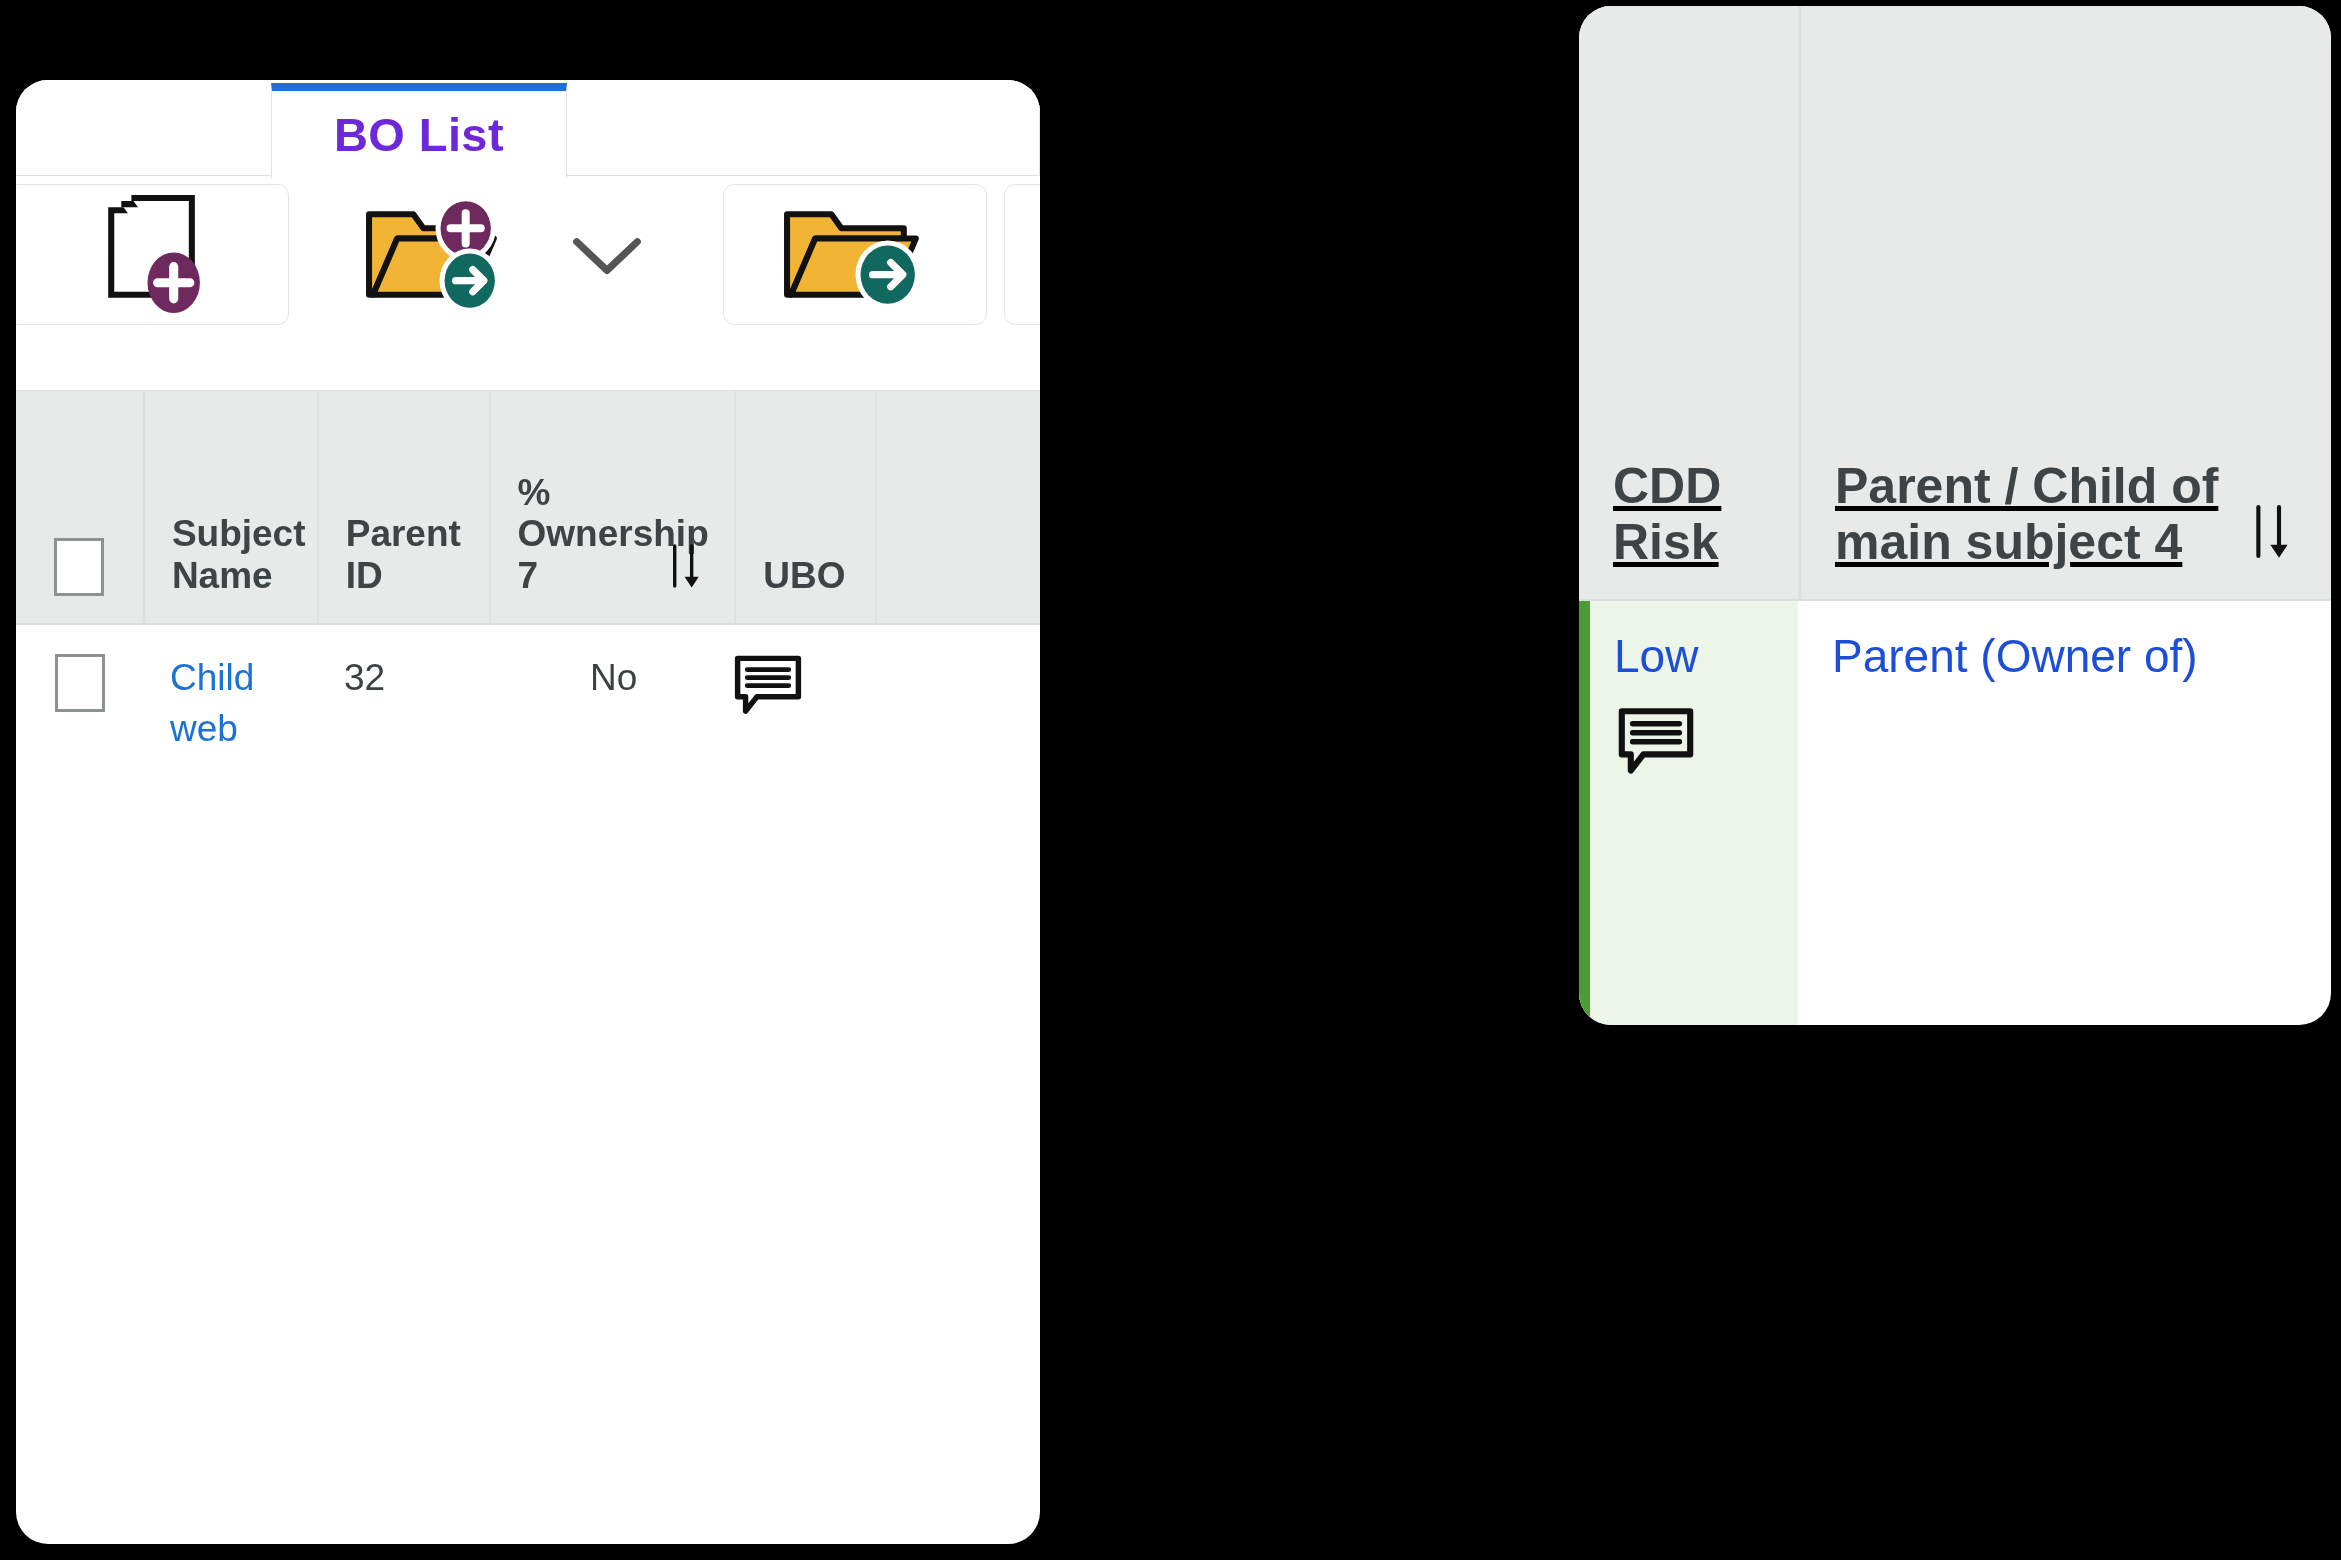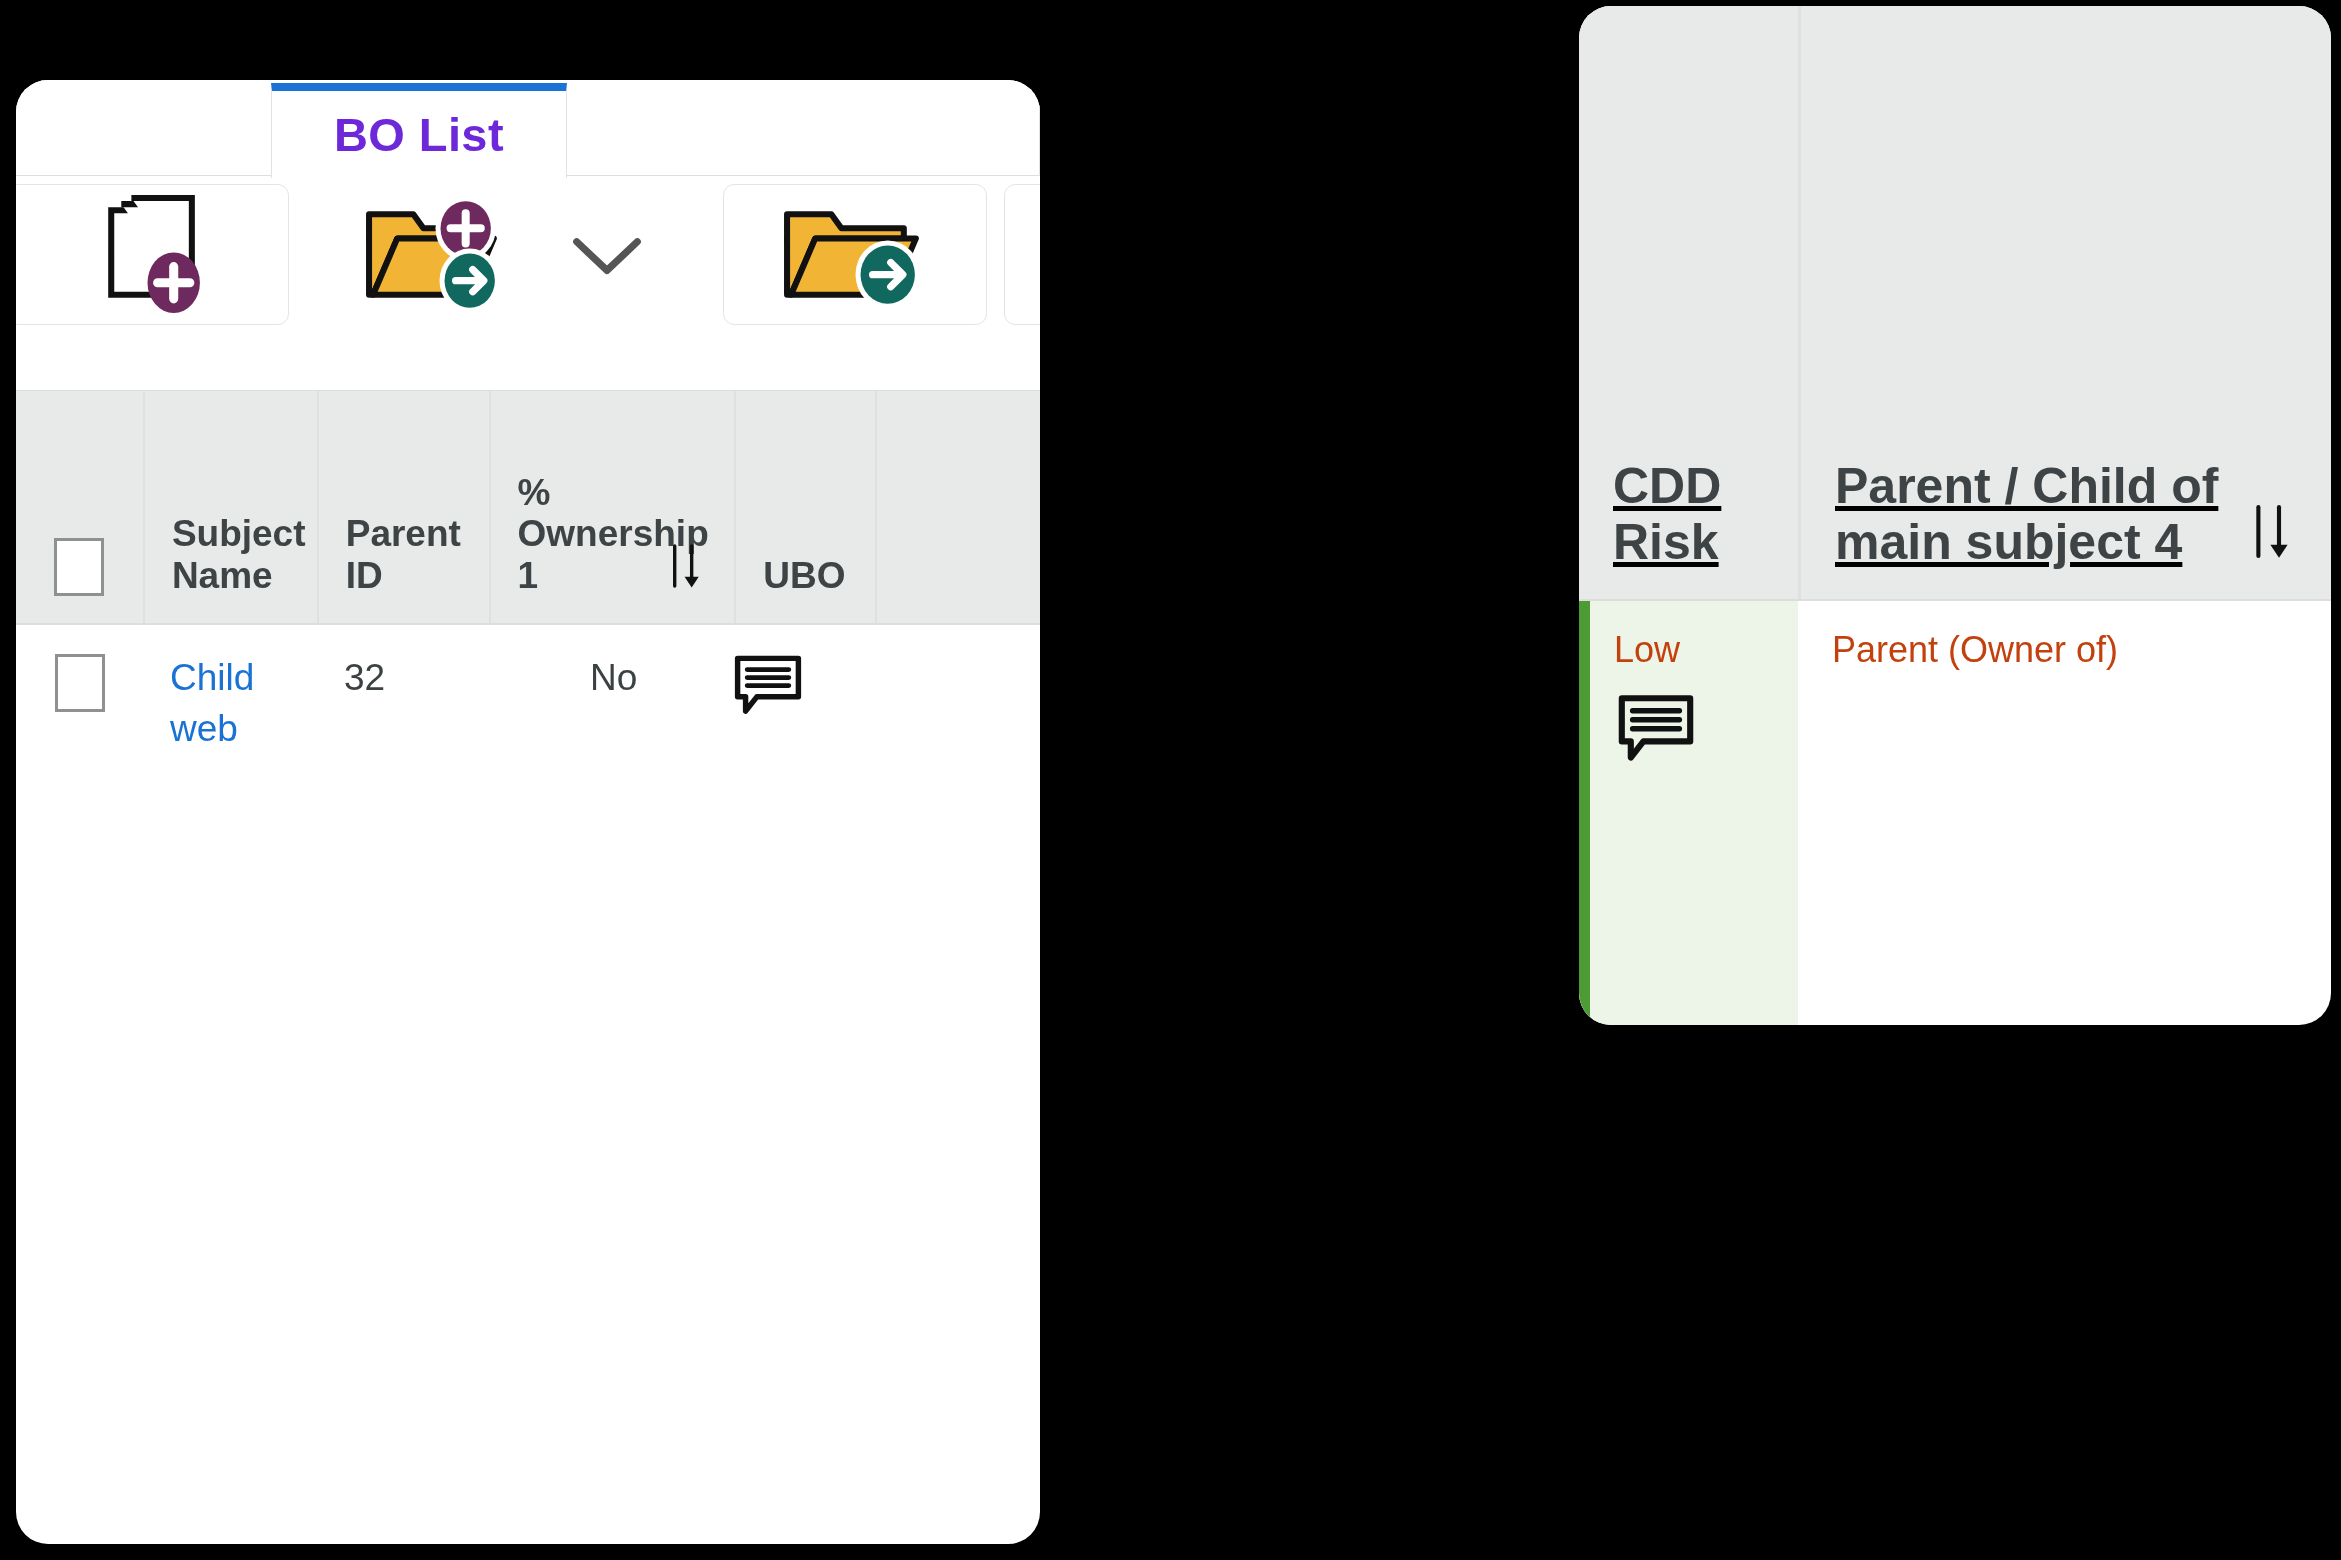--- a/index.html
+++ b/index.html
@@ -197,22 +197,22 @@
     padding-right: 8px;
     word-wrap: break-word;
   }
   .ov-sort {
     position: absolute;
     right: 37px; bottom: 37px;
     width: 45px; height: 61px;
   }
   .ov-row { display: flex; flex: 1; }
   .ov-td {
-    font-size: 36px;
-    color: #c2410c;
+    font-size: 46px;
+    color: #1d4ed8;
     line-height: 1.28;
     padding: 26px 9.6px 0 34px;
     word-wrap: break-word;
   }
   .ov-td.risk-low {
     background: #edf4e8;
     border-left: 11.2px solid #4d9b34;
     padding-left: 24px;
   }
   .o-cdd    { width: 219px; }
@@ -291,21 +291,21 @@
         <div class="chk-wrap">
           <div class="checkbox"></div>
         </div>
         <div class="th c-name">
           <span class="th-inner">Subject Name</span>
         </div>
         <div class="th c-id">
           <span class="th-inner">Parent ID</span>
         </div>
         <div class="th c-own">
-          <span class="th-inner">% Ownership 1</span>
+          <span class="th-inner">% Ownership 7</span>
           <svg class="sort-icon" viewBox="0 0 24 32">
             <path d="M5 3 V29" stroke="#111" stroke-width="2.2" fill="none" stroke-linecap="round"></path>
             <path d="M16 3 V24" stroke="#111" stroke-width="2.2" fill="none" stroke-linecap="round"></path>
             <path d="M11.4 23 L16 30 L20.6 23 Z" fill="#111"></path>
           </svg>
         </div>
         <div class="th c-ubo">
           <span class="th-inner">UBO</span>
         </div>
         <div class="th c-cmt">

